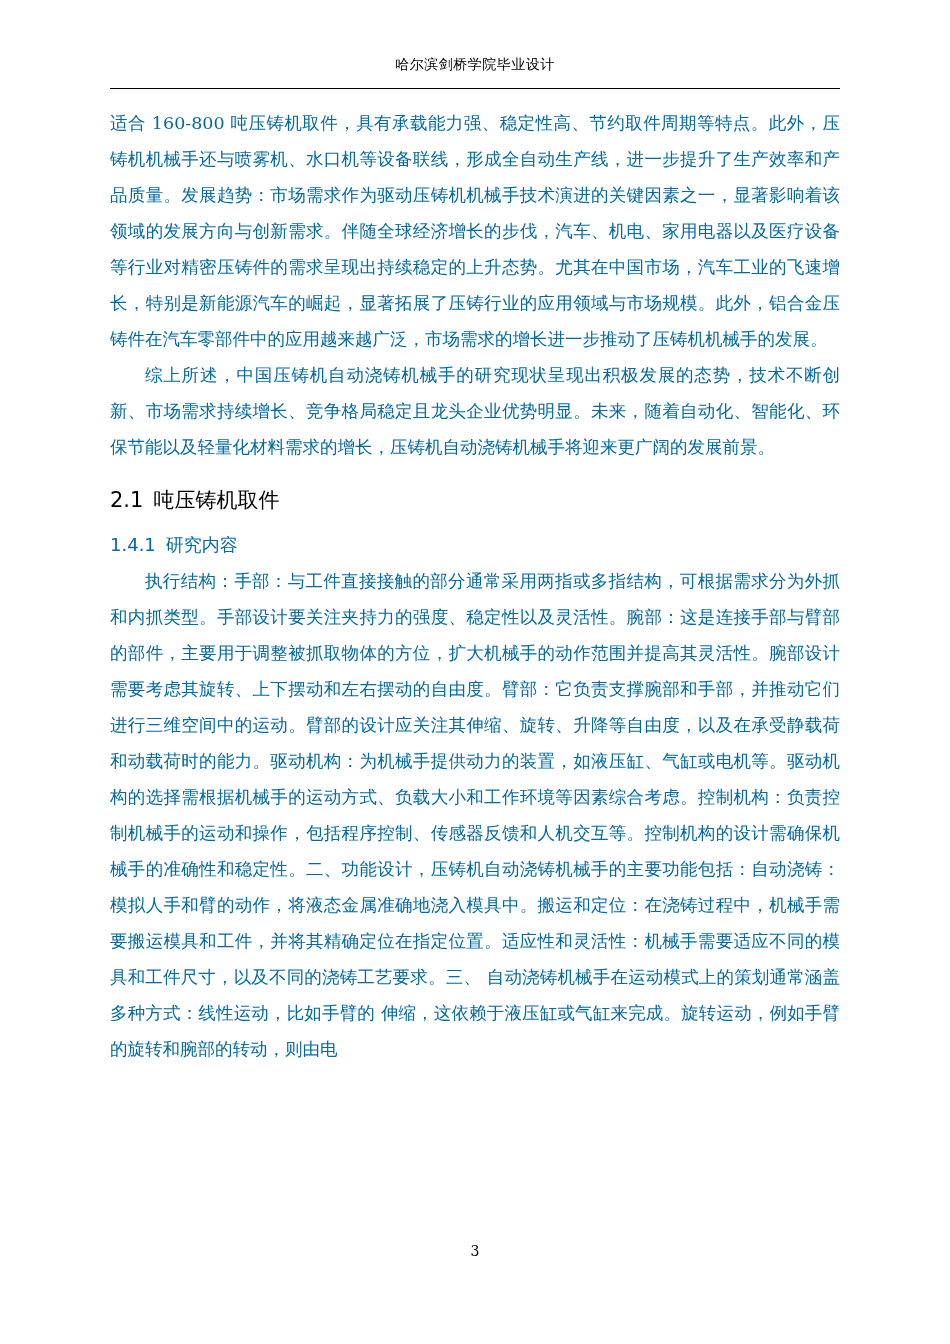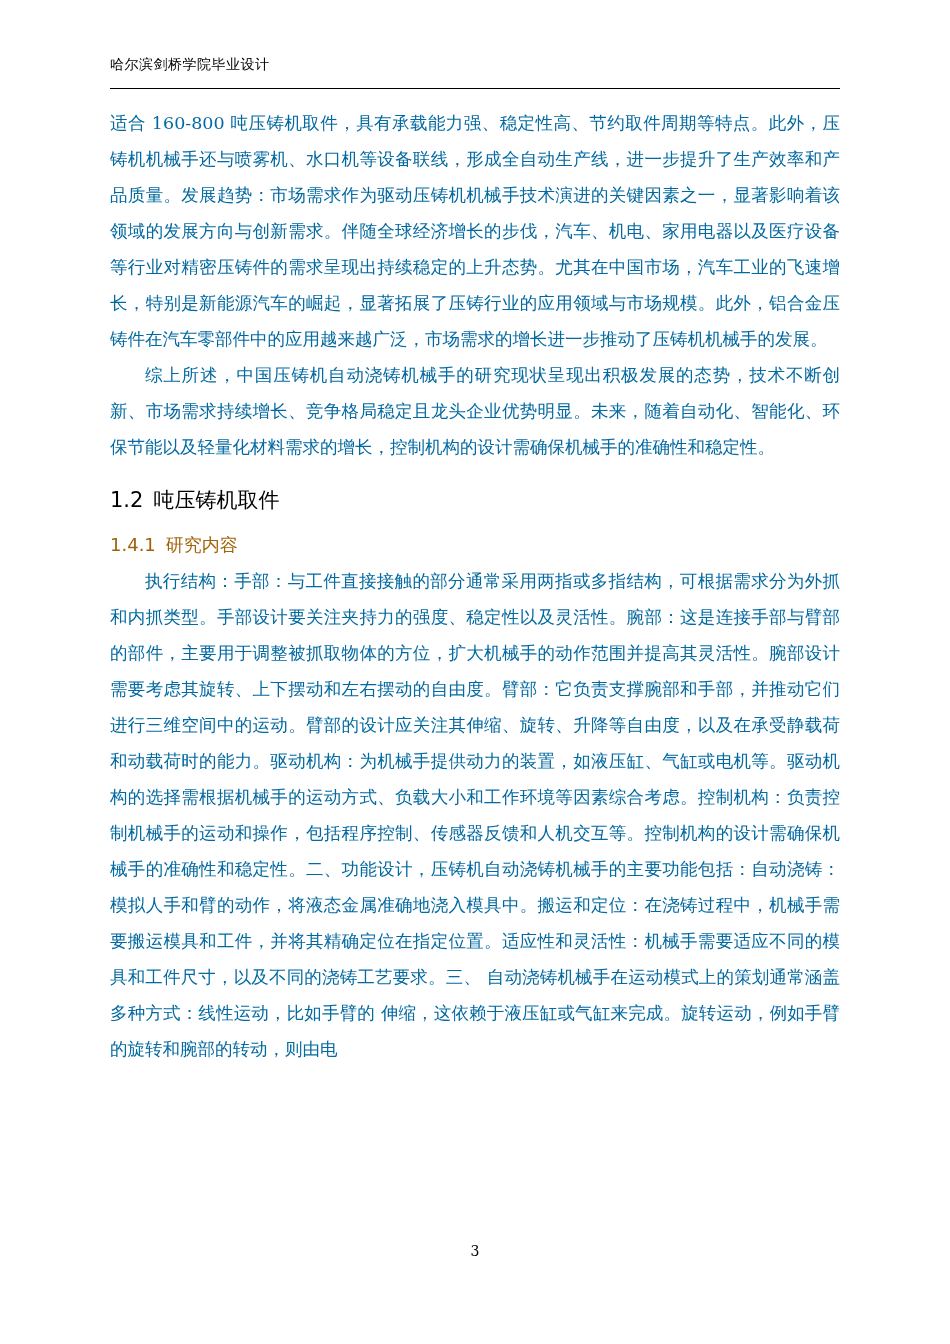--- a/index.html
+++ b/index.html
@@ -16,21 +16,21 @@
     background: #ffffff;
     position: relative;
     box-sizing: border-box;
     overflow: hidden;
   }
   .header {
     position: absolute;
     top: 56px;
     left: 110px;
     width: 730px;
-    text-align: left;
+    text-align: center;
     font-family: "DejaVu Serif", serif;
     font-size: 14px;
     color: #000;
     letter-spacing: 0.5px;
   }
   .header-rule {
     position: absolute;
     top: 88px;
     left: 110px;
     width: 730px;
@@ -61,21 +61,21 @@
     font-size: 21px;
     font-weight: normal;
     color: #000;
     margin: 18px 0 4px 0;
     line-height: 34px;
   }
   h3.subheading {
     font-family: "DejaVu Sans", sans-serif;
     font-size: 18px;
     font-weight: normal;
-    color: #a16207;
+    color: #0369a1;
     margin: 12px 0 2px 0;
     line-height: 32px;
   }
   .heading-num {
     margin-right: 10px;
   }
   .pagenum {
     position: absolute;
     top: 1243px;
     left: 0;
@@ -91,24 +91,24 @@
 
 <div class="page">
 
   <div class="header">哈尔滨剑桥学院毕业设计</div>
   <div class="header-rule"></div>
 
   <div class="content">
 
     <p class="body-par">适合 160-800 吨压铸机取件，具有承载能力强、稳定性高、节约取件周期等特点。此外，压铸机机械手还与喷雾机、水口机等设备联线，形成全自动生产线，进一步提升了生产效率和产品质量。发展趋势：市场需求作为驱动压铸机机械手技术演进的关键因素之一，显著影响着该领域的发展方向与创新需求。伴随全球经济增长的步伐，汽车、机电、家用电器以及医疗设备等行业对精密压铸件的需求呈现出持续稳定的上升态势。尤其在中国市场，汽车工业的飞速增长，特别是新能源汽车的崛起，显著拓展了压铸行业的应用领域与市场规模。此外，铝合金压铸件在汽车零部件中的应用越来越广泛，市场需求的增长进一步推动了压铸机机械手的发展。</p>
 
-    <p class="body-par indent2">综上所述，中国压铸机自动浇铸机械手的研究现状呈现出积极发展的态势，技术不断创新、市场需求持续增长、竞争格局稳定且龙头企业优势明显。未来，随着自动化、智能化、环保节能以及轻量化材料需求的增长，控制机构的设计需确保机械手的准确性和稳定性。</p>
+    <p class="body-par indent2">综上所述，中国压铸机自动浇铸机械手的研究现状呈现出积极发展的态势，技术不断创新、市场需求持续增长、竞争格局稳定且龙头企业优势明显。未来，随着自动化、智能化、环保节能以及轻量化材料需求的增长，压铸机自动浇铸机械手将迎来更广阔的发展前景。</p>
 
     <h2 class="heading">
-      <span class="heading-num">1.2</span><span>吨压铸机取件</span>
+      <span class="heading-num">2.1</span><span>吨压铸机取件</span>
     </h2>
 
     <h3 class="subheading">
       <span class="heading-num">1.4.1</span><span>研究内容</span>
     </h3>
 
 
     <p class="body-par indent2">执行结构：手部：与工件直接接触的部分通常采用两指或多指结构，可根据需求分为外抓和内抓类型。手部设计要关注夹持力的强度、稳定性以及灵活性。腕部：这是连接手部与臂部的部件，主要用于调整被抓取物体的方位，扩大机械手的动作范围并提高其灵活性。腕部设计需要考虑其旋转、上下摆动和左右摆动的自由度。臂部：它负责支撑腕部和手部，并推动它们进行三维空间中的运动。臂部的设计应关注其伸缩、旋转、升降等自由度，以及在承受静载荷和动载荷时的能力。驱动机构：为机械手提供动力的装置，如液压缸、气缸或电机等。驱动机构的选择需根据机械手的运动方式、负载大小和工作环境等因素综合考虑。控制机构：负责控制机械手的运动和操作，包括程序控制、传感器反馈和人机交互等。控制机构的设计需确保机械手的准确性和稳定性。二、功能设计，压铸机自动浇铸机械手的主要功能包括：自动浇铸：模拟人手和臂的动作，将液态金属准确地浇入模具中。搬运和定位：在浇铸过程中，机械手需要搬运模具和工件，并将其精确定位在指定位置。适应性和灵活性：机械手需要适应不同的模具和工件尺寸，以及不同的浇铸工艺要求。三、 自动浇铸机械手在运动模式上的策划通常涵盖多种方式：线性运动，比如手臂的 伸缩，这依赖于液压缸或气缸来完成。旋转运动，例如手臂的旋转和腕部的转动，则由电</p>
 
   </div>

